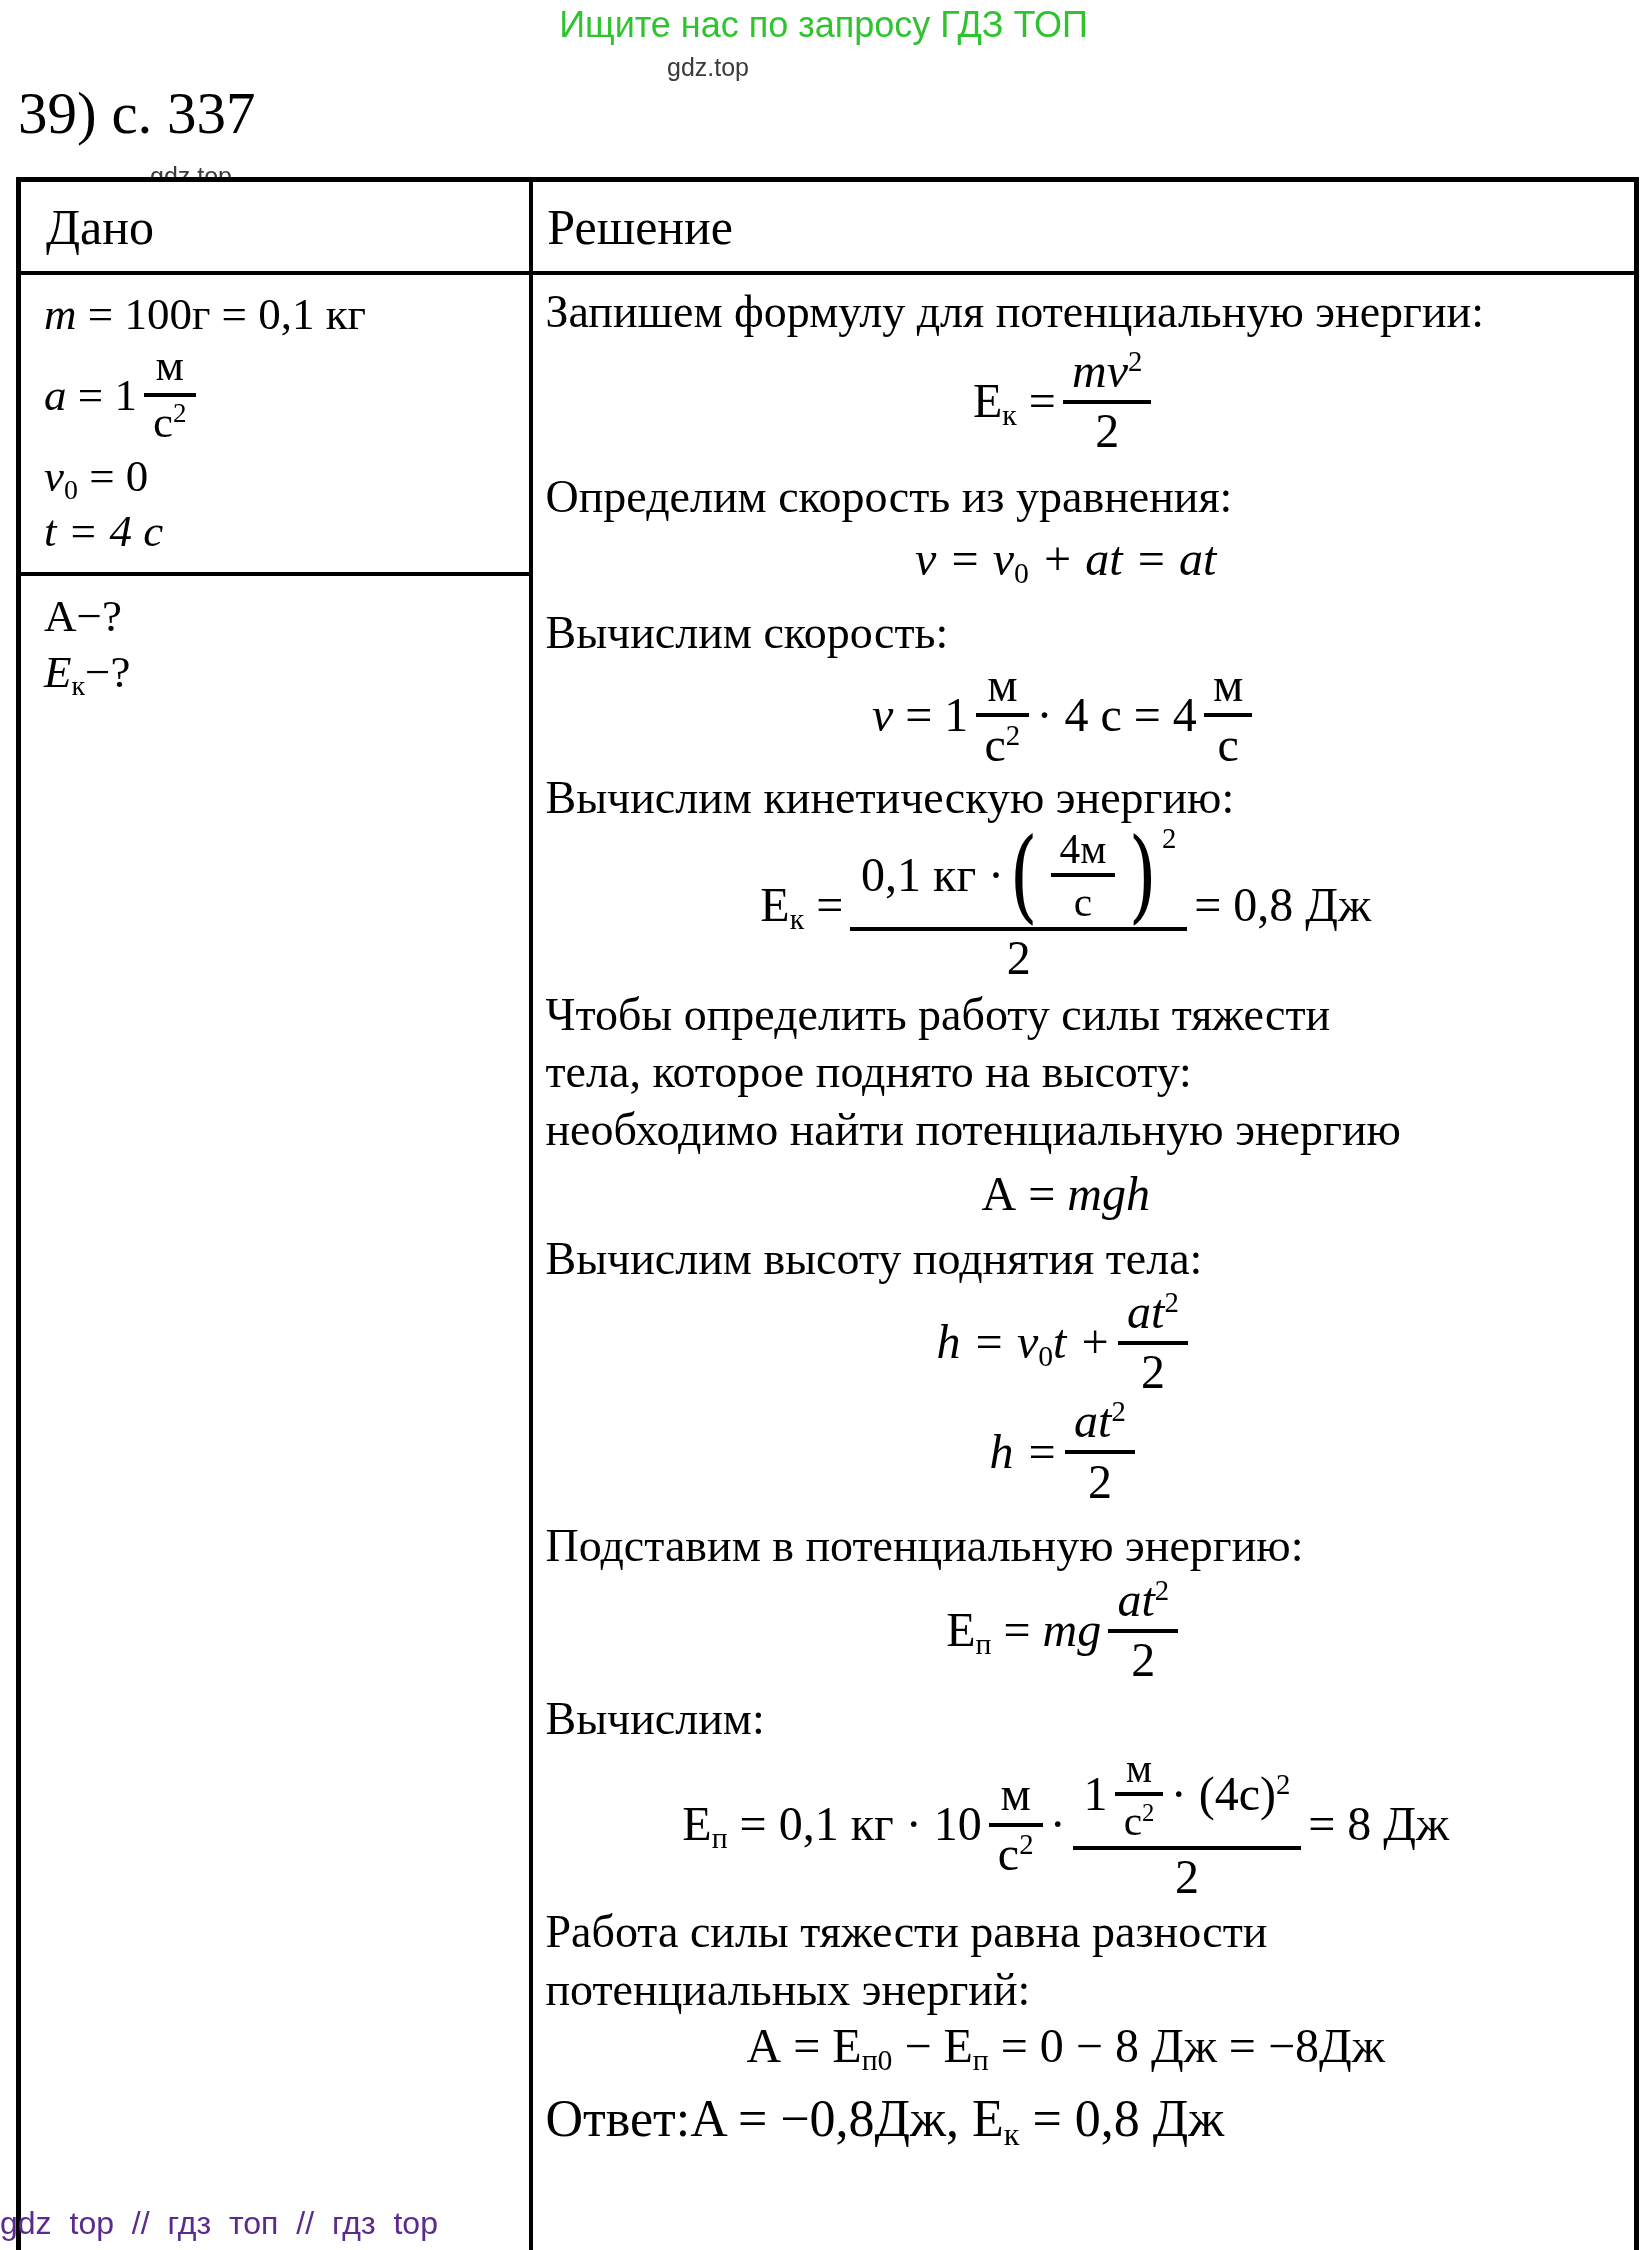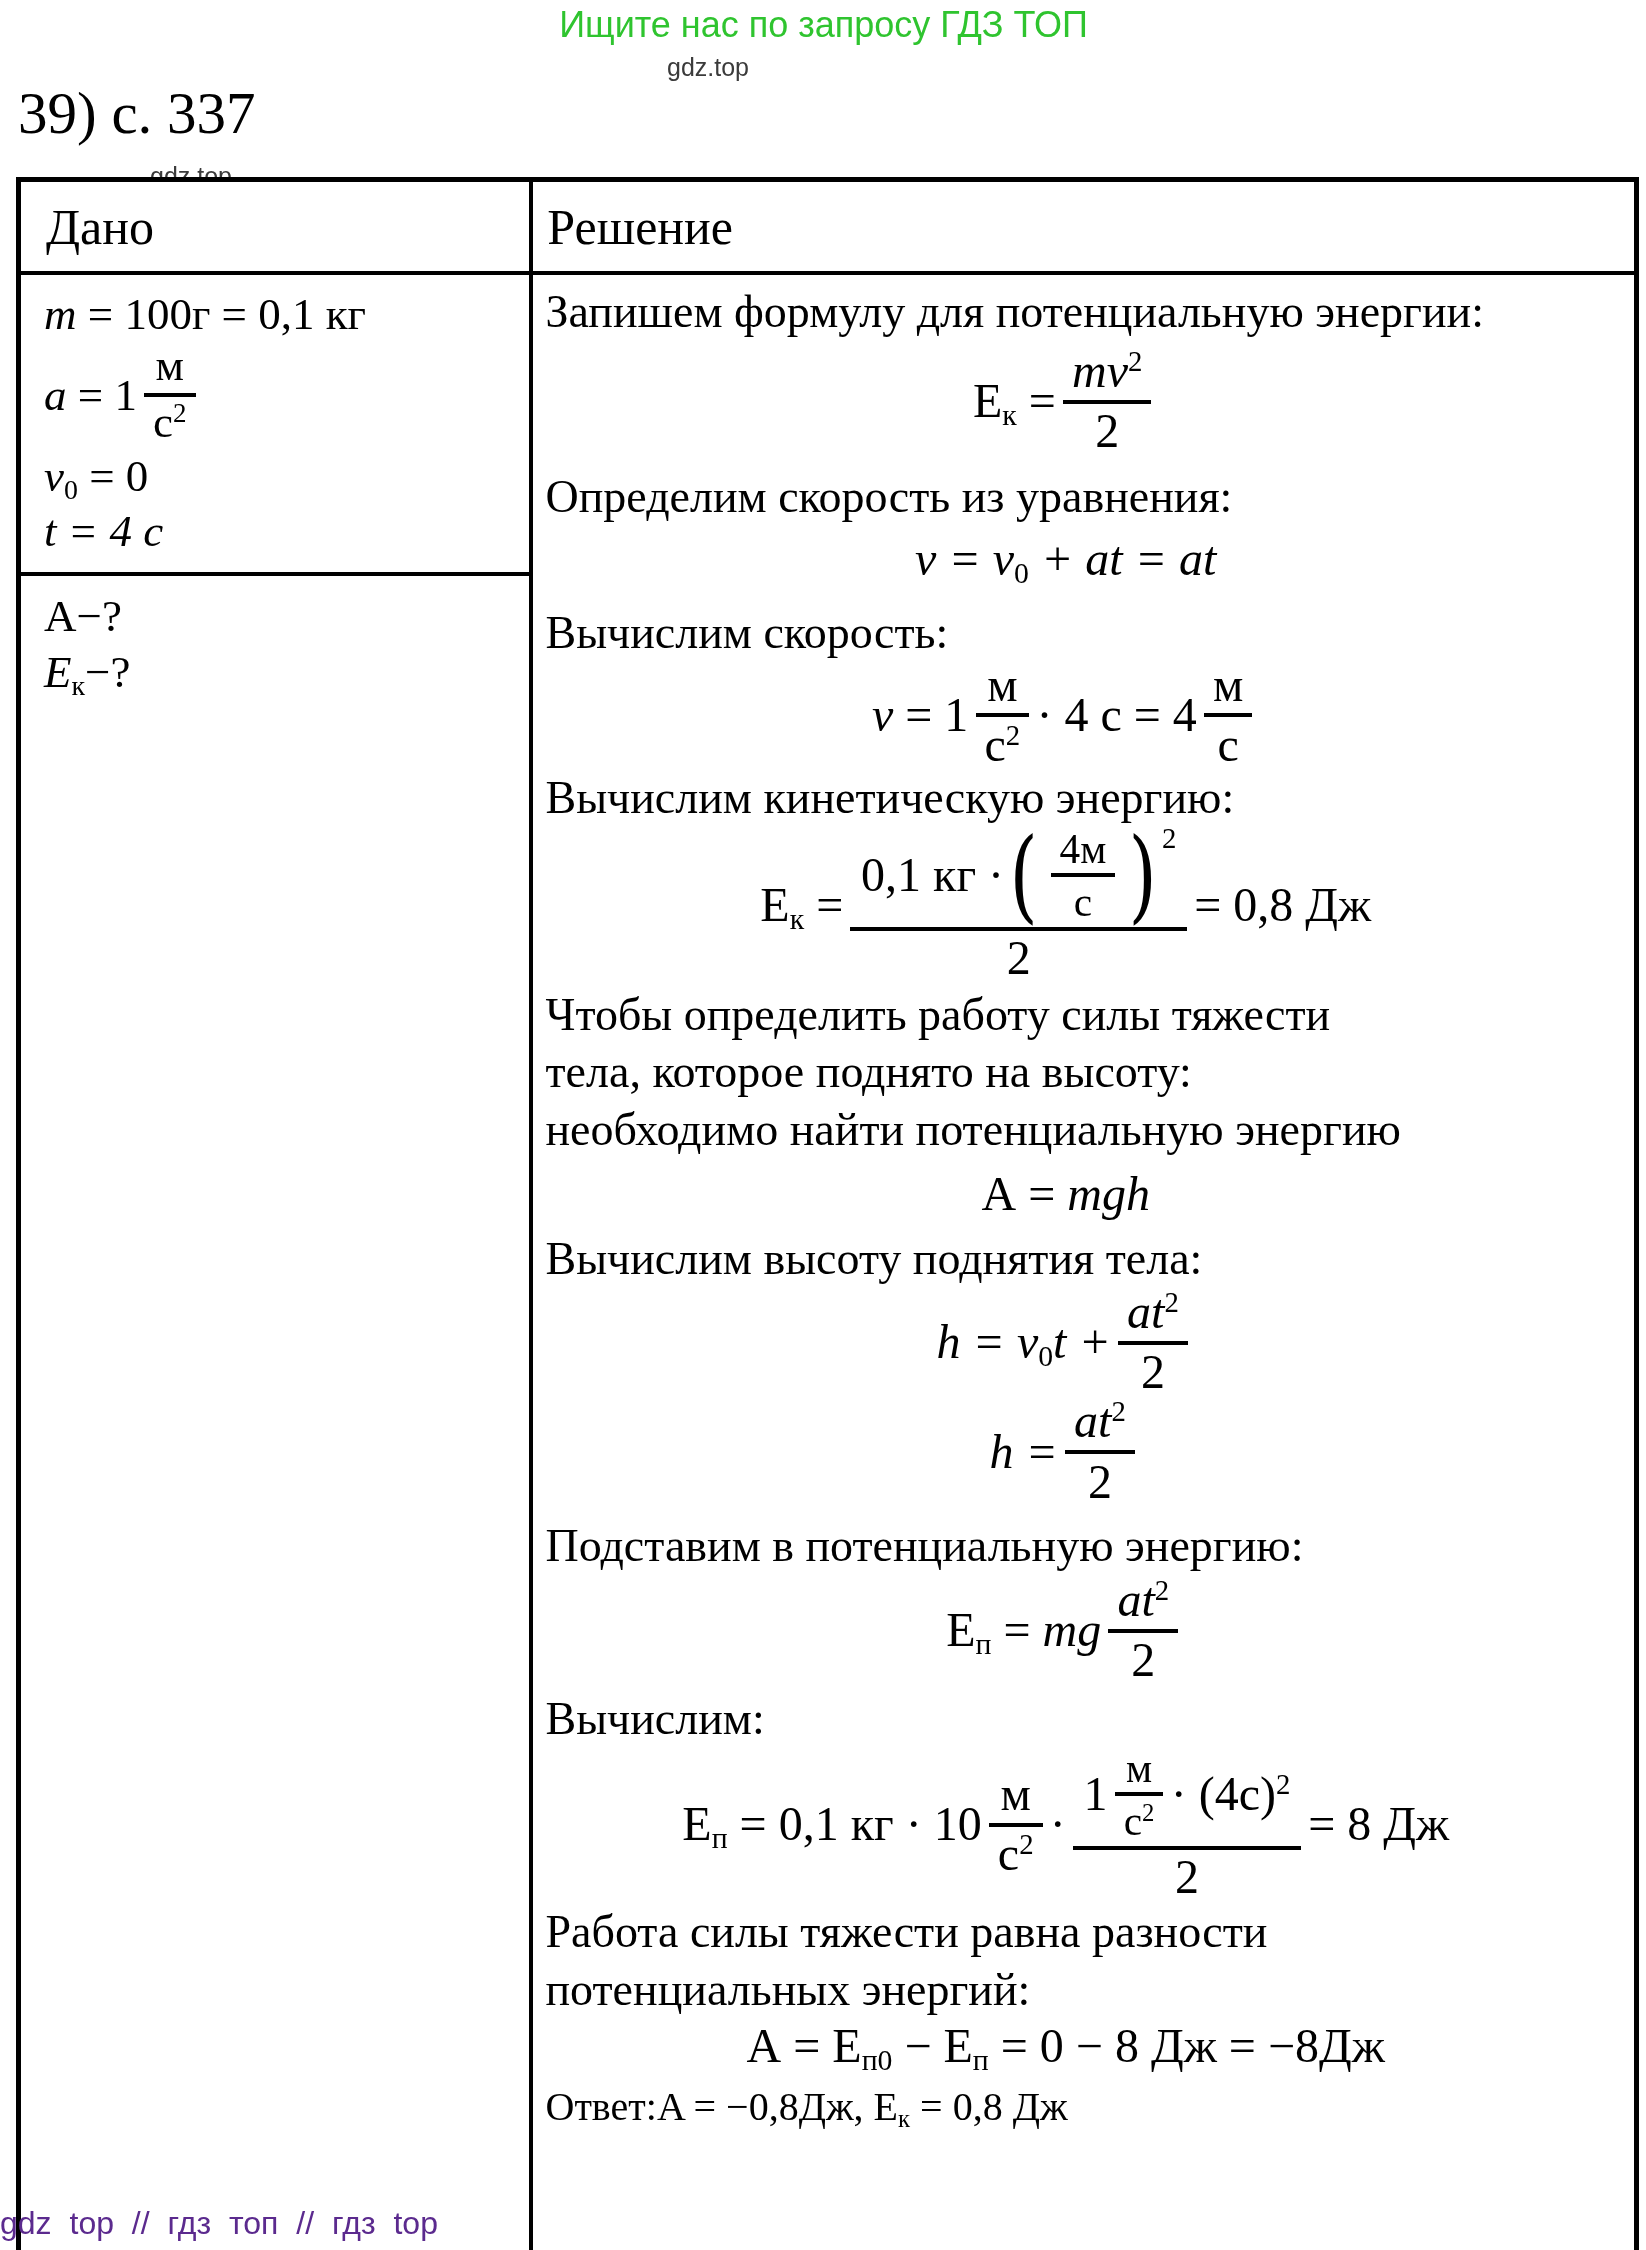--- a/index.html
+++ b/index.html
@@ -115,21 +115,21 @@
   .m-f5{margin-top:10.7px;}
   .m-t6{margin-top:10.7px;}
   .m-f6{margin-top:1.8px;}
   .m-f7{margin-top:0px;}
   .m-t7{margin-top:12px;}
   .m-f8{margin-top:1.8px;}
   .m-t8{margin-top:5.4px;}
   .m-f9{margin-top:0px;}
   .m-t9{margin-top:1.8px;}
   .m-f10{margin-top:3.6px;}
-  .m-t10{margin-top:7px;font-size:40px;}
+  .m-t10{margin-top:19px;font-size:52px;}
 </style>
 </head>
 <body>
 
 <div class="page">
 
   <div class="promo">Ищите нас по запросу ГДЗ ТОП</div>
   <div class="problem-ref">39) с. 337</div>
 
   <div id="wm-layer">

